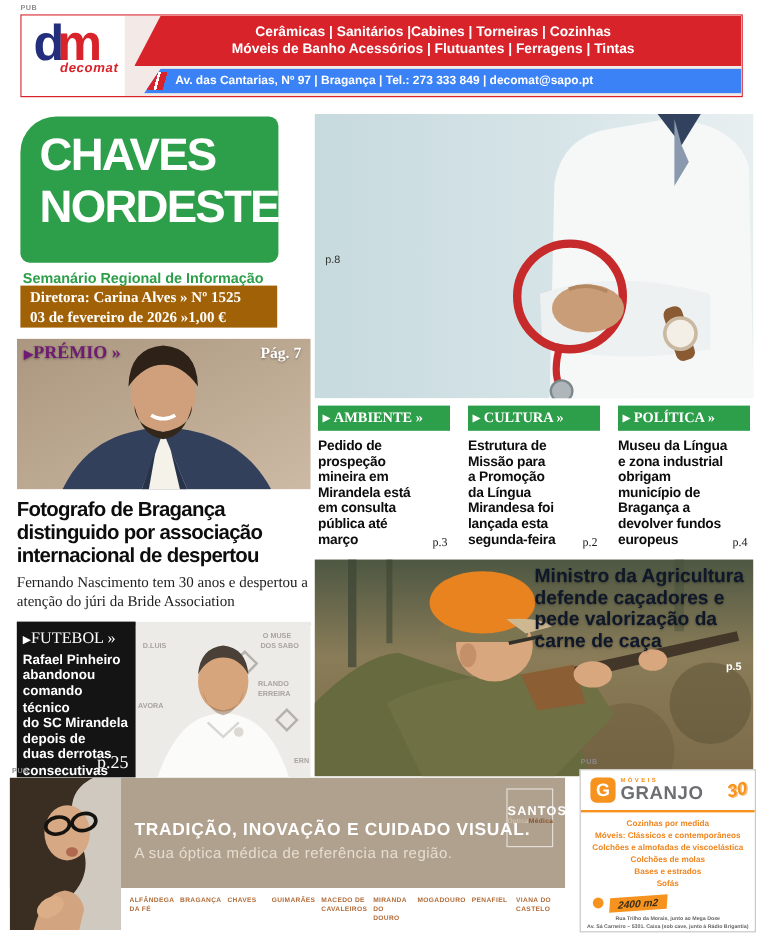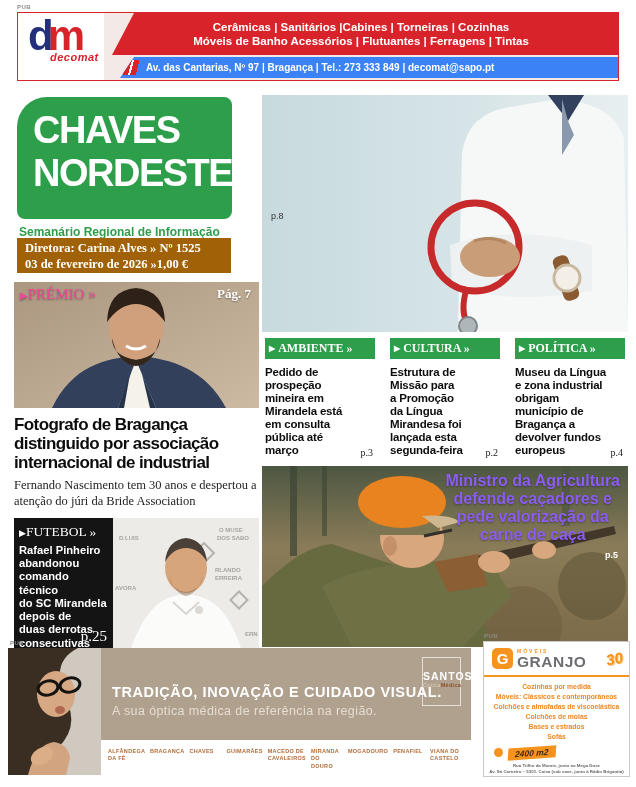--- a/index.html
+++ b/index.html
@@ -39,28 +39,28 @@
   .scol { position:absolute; top:0; width:110px; height:122px; }
   .scol.c0{left:3px;} .scol.c1{left:128px;} .scol.c2{left:253px;}
   .sbar { height:21px; background:#2d9e49; color:#fff; font-family:"Liberation Serif", serif; font-weight:bold; font-size:12px; display:flex; align-items:center; padding-left:4px; }
   .sbar .arr { font-size:8px; margin-right:3px; }
   .stext { margin-top:7px; font-size:11.5px; font-weight:800; line-height:1.13; color:#0d0d0d; white-space:pre-line; letter-spacing:-.2px; }
   .spref { position:absolute; right:2px; bottom:2px; font-family:"Liberation Serif", serif; font-size:10px; color:#222; }
 
   
   .hunt { position:absolute; left:262px; top:466px; width:366px; height:181px; overflow:hidden; }
   .hunt svg { display:block; width:100%; height:100%; }
-  .hunt-hl { position:absolute; right:8px; top:6px; text-align:center; color:#8b5cf6; font-size:16px; font-weight:800; line-height:1.13; white-space:pre-line; text-shadow:0 1px 2px rgba(0,0,0,.35); }
+  .hunt-hl { position:absolute; right:8px; top:6px; text-align:left; color:#0f172a; font-size:16px; font-weight:800; line-height:1.13; white-space:pre-line; text-shadow:0 1px 2px rgba(0,0,0,.35); }
   .hunt-p { position:absolute; right:10px; top:84px; color:#fff; font-size:9px; font-weight:bold; }
 
   
   .premio { position:absolute; left:14px; top:282px; width:245px; }
   .pphoto { position:relative; width:100%; height:126px; overflow:hidden; }
   .pphoto svg { display:block; width:100%; height:100%; }
-  .plabel { position:absolute; left:6px; top:4px; color:#ec4899; font-family:"Liberation Serif", serif; font-weight:400; font-size:15px; text-shadow:0 1px 2px rgba(0,0,0,.4); }
+  .plabel { position:absolute; left:6px; top:4px; color:#701a75; font-family:"Liberation Serif", serif; font-weight:700; font-size:15px; text-shadow:0 1px 2px rgba(0,0,0,.4); }
   .plabel .arr { font-size:10px; }
   .ppag { position:absolute; right:8px; top:4px; color:#fff; font-family:"Liberation Serif", serif; font-weight:bold; font-size:13px; text-shadow:0 1px 2px rgba(0,0,0,.4); }
   .phl { margin-top:7px; font-size:17px; font-weight:800; line-height:1.12; letter-spacing:-.6px; color:#0d0d0d; }
   .psub { margin-top:5px; font-family:"Liberation Serif", serif; font-size:12.5px; line-height:1.28; color:#222; }
   .pdiv { margin-top:10px; height:2px; background:#bccabf; }
 
   
   .fut { position:absolute; left:14px; top:518px; width:245px; height:130px; display:flex; }
   .fpanel { position:relative; width:99px; flex:none; background:#141414; color:#fff; padding:6px 5px; }
   .flabel { font-family:"Liberation Serif", serif; font-weight:400; font-size:13.5px; }
@@ -256,21 +256,21 @@
         <path d="M104,126 L116,92 L110,126 Z" fill="#26334b"></path>
         <path d="M142,126 L128,92 L136,126 Z" fill="#26334b"></path>
         <ellipse cx="122" cy="46" rx="27" ry="32" fill="#cfa07b"></ellipse>
         <path d="M93,40 Q94,8 122,6 Q150,8 151,40 Q138,22 122,22 Q106,22 93,40 Z" fill="#2e2218"></path>
         <path d="M98,56 Q104,82 122,84 Q140,82 146,56 Q146,74 122,78 Q98,74 98,56 Z" fill="#33261b"></path>
         <path d="M112,64 Q122,70 132,64" stroke="#fff" stroke-width="3" fill="none"></path>
       </svg>
       <div class="plabel"><span class="arr">▶</span><span>PRÉMIO »</span></div>
       <div class="ppag">Pág. 7</div>
     </div>
-    <div class="phl">Fotografo de Bragança distinguido por associação internacional de industrial</div>
+    <div class="phl">Fotografo de Bragança distinguido por associação internacional de despertou</div>
     <div class="psub">Fernando Nascimento tem 30 anos e despertou a atenção do júri da Bride Association</div>
     <div class="pdiv"></div>
   </div>
 
   <div class="fut">
     <div class="fpanel">
       <div class="flabel"><span class="arr">▶</span><span>FUTEBOL »</span></div>
       <div class="ftext">Rafael Pinheiro
 abandonou
 comando técnico

